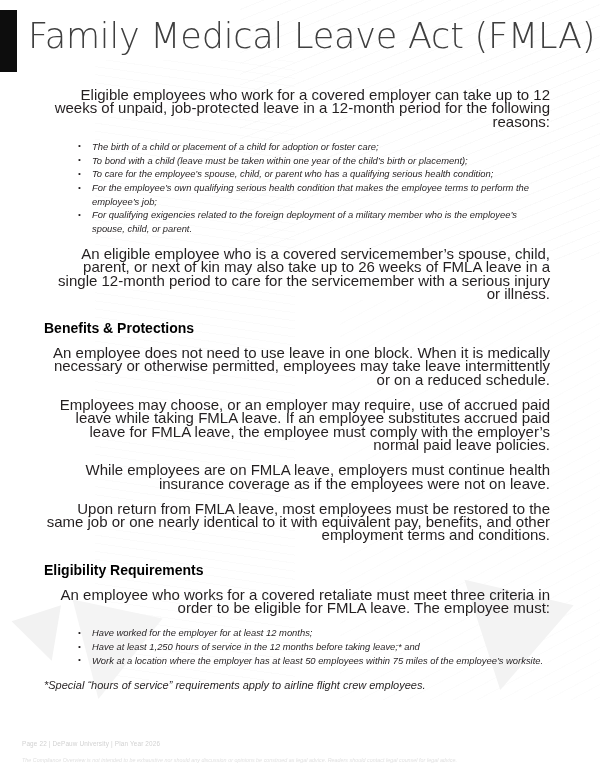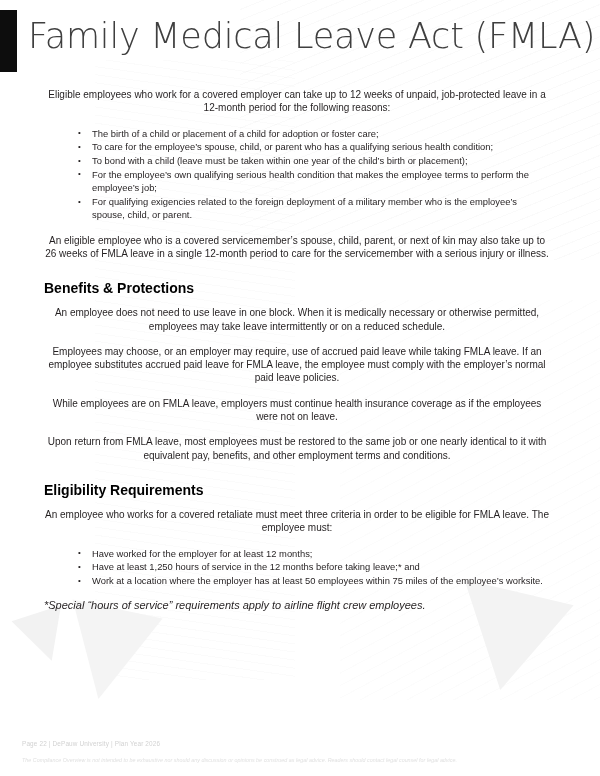--- a/index.html
+++ b/index.html
@@ -131,36 +131,37 @@
 
   
   .content {
     position: absolute;
     left: 44px;
     top: 88px;
     width: 506px;
   }
   p.para {
     margin: 0 0 12px 0;
-    font-size: 10px;
+    font-size: 15px;
     line-height: 13.3px;
     color: #231f20;
-    text-align: center;
+    text-align: right;
   }
   h2.section-heading {
     margin: 6px 0 11px 0;
     font-size: 14px;
     line-height: 13px;
     font-weight: bold;
     color: #000000;
   }
   ul.bullets {
     margin: 4px 4px 12px 0;
     padding: 0 0 0 34px;
     list-style: none;
+    font-style: italic;
   }
   ul.bullets li {
     position: relative;
     font-size: 9.4px;
     line-height: 13.3px;
     color: #231f20;
     margin: 0 0 0.5px 0;
     padding-left: 14px;
   }
   ul.bullets li::before {
@@ -222,22 +223,22 @@
     <div class="accent-block"></div>
     <div class="doc-title">Family Medical Leave Act (FMLA)</div>
   </div>
 
   <div class="content">
 
     <p class="para">Eligible employees who work for a covered employer can take up to 12 weeks of unpaid, job-protected leave in a 12-month period for the following reasons:</p>
 
     <ul class="bullets">
       <li>The birth of a child or placement of a child for adoption or foster care;</li>
+      <li>To bond with a child (leave must be taken within one year of the child’s birth or placement);</li>
       <li>To care for the employee’s spouse, child, or parent who has a qualifying serious health condition;</li>
-      <li>To bond with a child (leave must be taken within one year of the child’s birth or placement);</li>
       <li>For the employee’s own qualifying serious health condition that makes the employee terms to perform the employee’s job;</li>
       <li>For qualifying exigencies related to the foreign deployment of a military member who is the employee’s spouse, child, or parent.</li>
     </ul>
 
     <p class="para">An eligible employee who is a covered servicemember’s spouse, child, parent, or next of kin may also take up to 26 weeks of FMLA leave in a single 12-month period to care for the servicemember with a serious injury or illness.</p>
 
     <div class="spacer-sm"></div>
 
     <h2 class="section-heading">Benefits &amp; Protections</h2>
 

